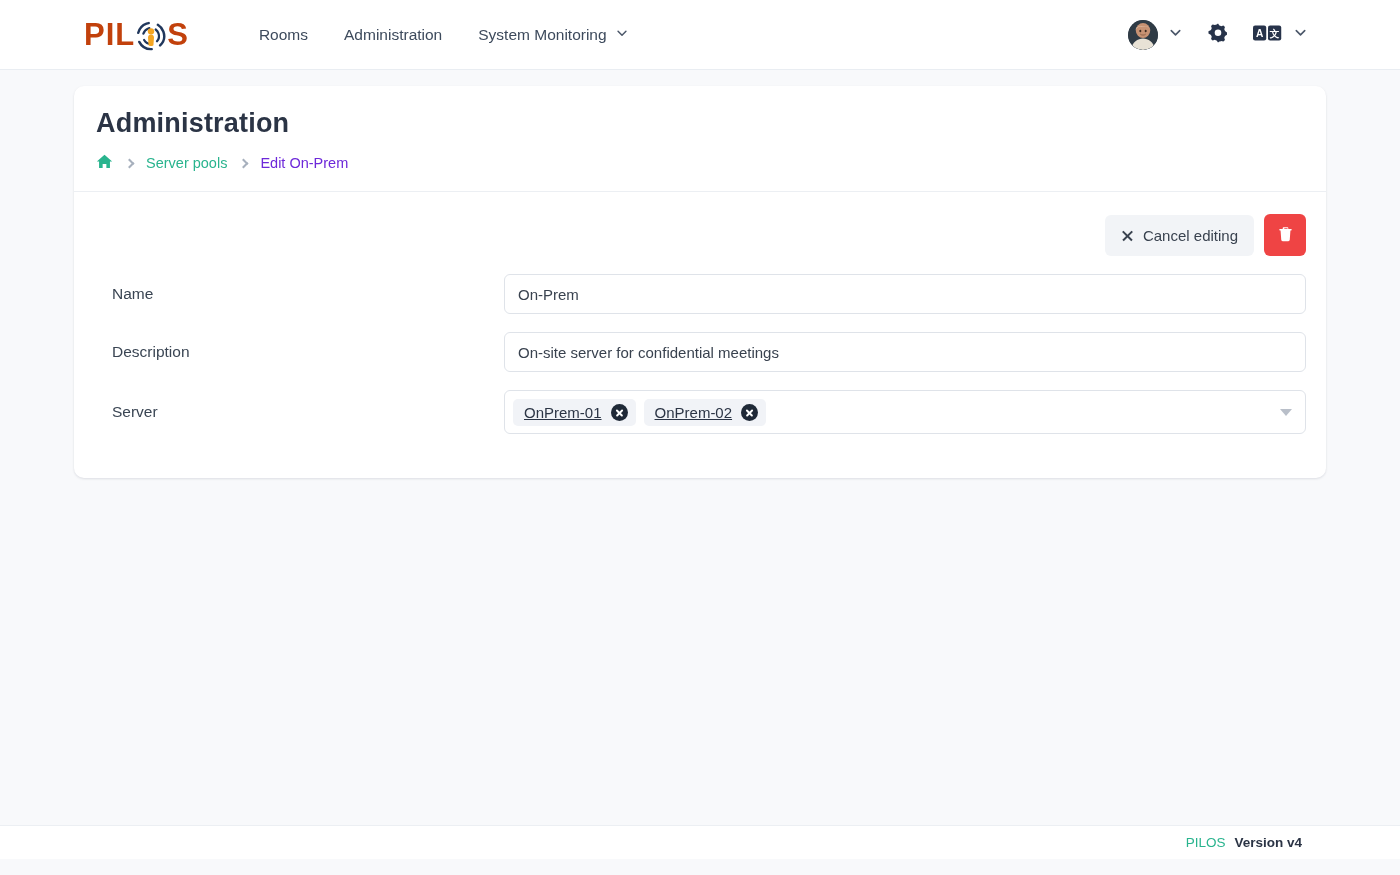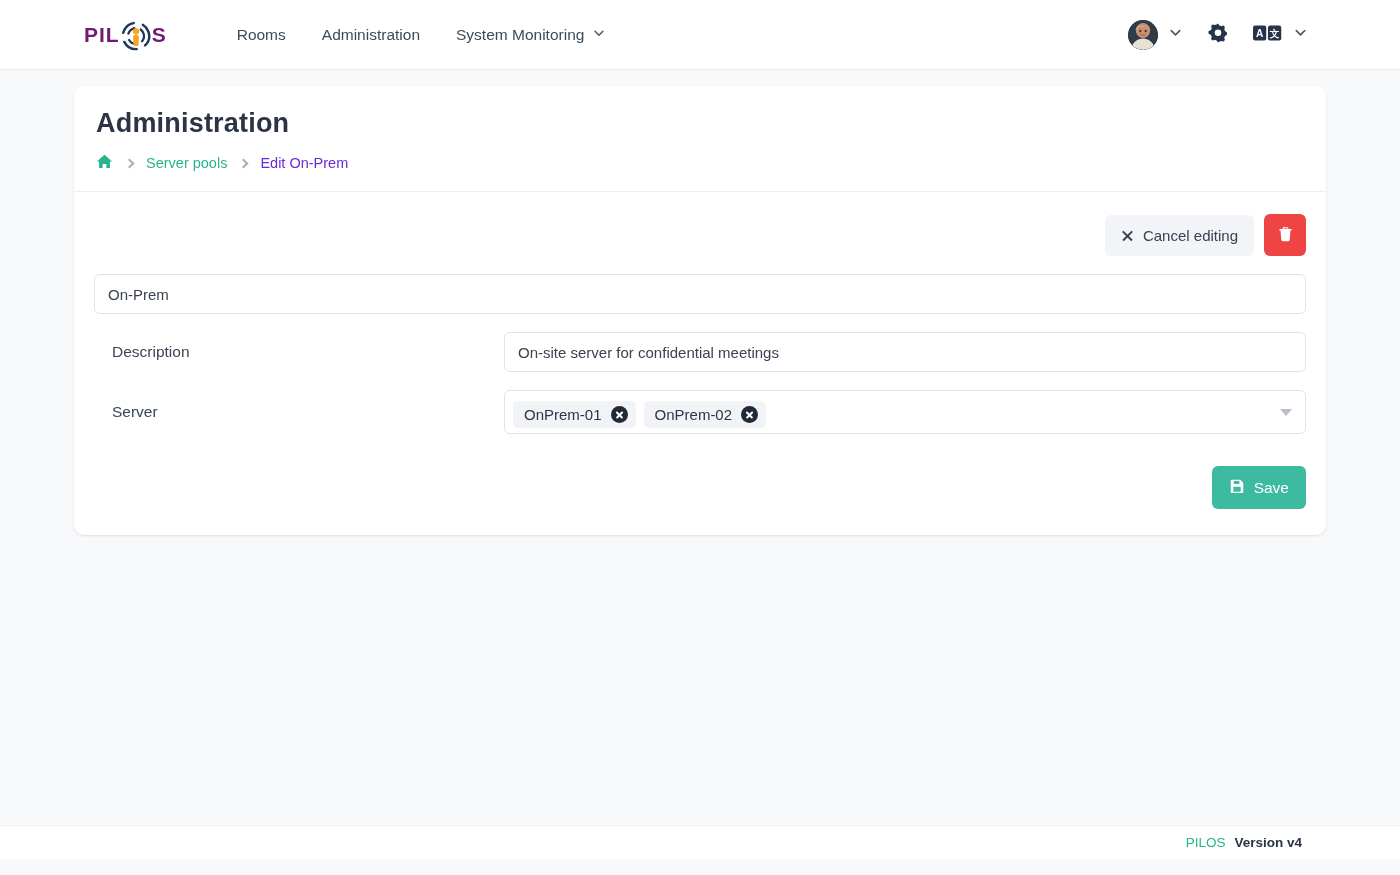--- a/index.html
+++ b/index.html
@@ -28,24 +28,24 @@
     position: relative;
   }
 
   .brand {
     display: flex;
     align-items: center;
     margin-right: 54px;
     cursor: pointer;
   }
   .brand-text {
-    font-size: 21px;
+    font-size: 31px;
     font-weight: 700;
     letter-spacing: 1px;
-    color: #701a75;
+    color: #c2410c;
     line-height: 1;
     display: flex;
     align-items: center;
   }
   .brand-mark {
     display: inline-flex;
     align-items: center;
     justify-content: center;
     width: 30px;
     height: 30px;
@@ -216,25 +216,26 @@
     outline: none;
   }
 
   .multiselect {
     width: 100%;
     min-height: 44px;
     border: 1px solid #dfe3e9;
     border-radius: 6px;
     background: #fff;
     display: flex;
-    align-items: flex-end;
+    align-items: center;
     padding: 5px 34px 5px 8px;
     position: relative;
     gap: 8px;
     cursor: pointer;
+    text-decoration: underline;
   }
   .chip {
     background: #f1f3f7;
     border-radius: 5px;
     padding: 5px 8px 5px 11px;
     font-size: 15px;
     color: #2c3545;
     display: inline-flex;
     align-items: center;
     gap: 9px;
@@ -423,20 +424,21 @@
         <button class="btn btn-danger">
           <span>
             <svg width="17" height="17" viewBox="0 0 20 20" fill="#ffffff">
               <path d="M7.6 1.6h4.8c.5 0 .9.4.9.9v1h3.2c.5 0 .9.4.9.9s-.4.9-.9.9h-.7l-.8 11c-.06.9-.8 1.6-1.7 1.6H6.7c-.9 0-1.64-.7-1.7-1.6l-.8-11h-.7c-.5 0-.9-.4-.9-.9s.4-.9.9-.9h3.2v-1c0-.5.4-.9.9-.9zm1 1.9h3.8v-.9H8.6z"></path>
             </svg>
           </span>
         </button>
       </div>
 
       <div class="form-row">
+        <div class="form-label">Name</div>
         <div class="field">
           <input class="input" type="text" value="On-Prem" style="">
         </div>
       </div>
 
       <div class="form-row">
         <div class="form-label">Description</div>
         <div class="field">
           <input class="input" type="text" value="On-site server for confidential meetings" style="">
         </div>
@@ -452,32 +454,20 @@
             </span>
             <span class="chip">
               <span>OnPrem-02</span>
               <span class="chip-x"></span>
             </span>
             <span class="ms-caret"></span>
           </div>
         </div>
       </div>
 
-      <div class="save-row">
-        <button class="btn btn-save">
-          <span>
-            <svg width="16" height="16" viewBox="0 0 20 20" fill="#ffffff">
-              <path d="M2.6 2.2h11.5L17.8 5.9v11.9c0 .6-.5 1-1 1H3.2c-.6 0-1-.4-1-1V3.2c0-.6.4-1 1-1zM6 3.6v4h7v-4zm-.6 7.4v6.2h9.2V11z"></path>
-              <rect x="6.6" y="12.2" width="6.8" height="1.3" fill="#3cbba0"></rect>
-              <rect x="6.6" y="14.5" width="4.6" height="1.3" fill="#3cbba0"></rect>
-            </svg>
-          </span>
-          <span>Save</span>
-        </button>
-      </div>
 
     </div>
   </div>
 </div>
 
 <div class="footer">
   <span class="footer-brand">PILOS</span>
   <span class="footer-version">Version v4</span>
 </div>
 

